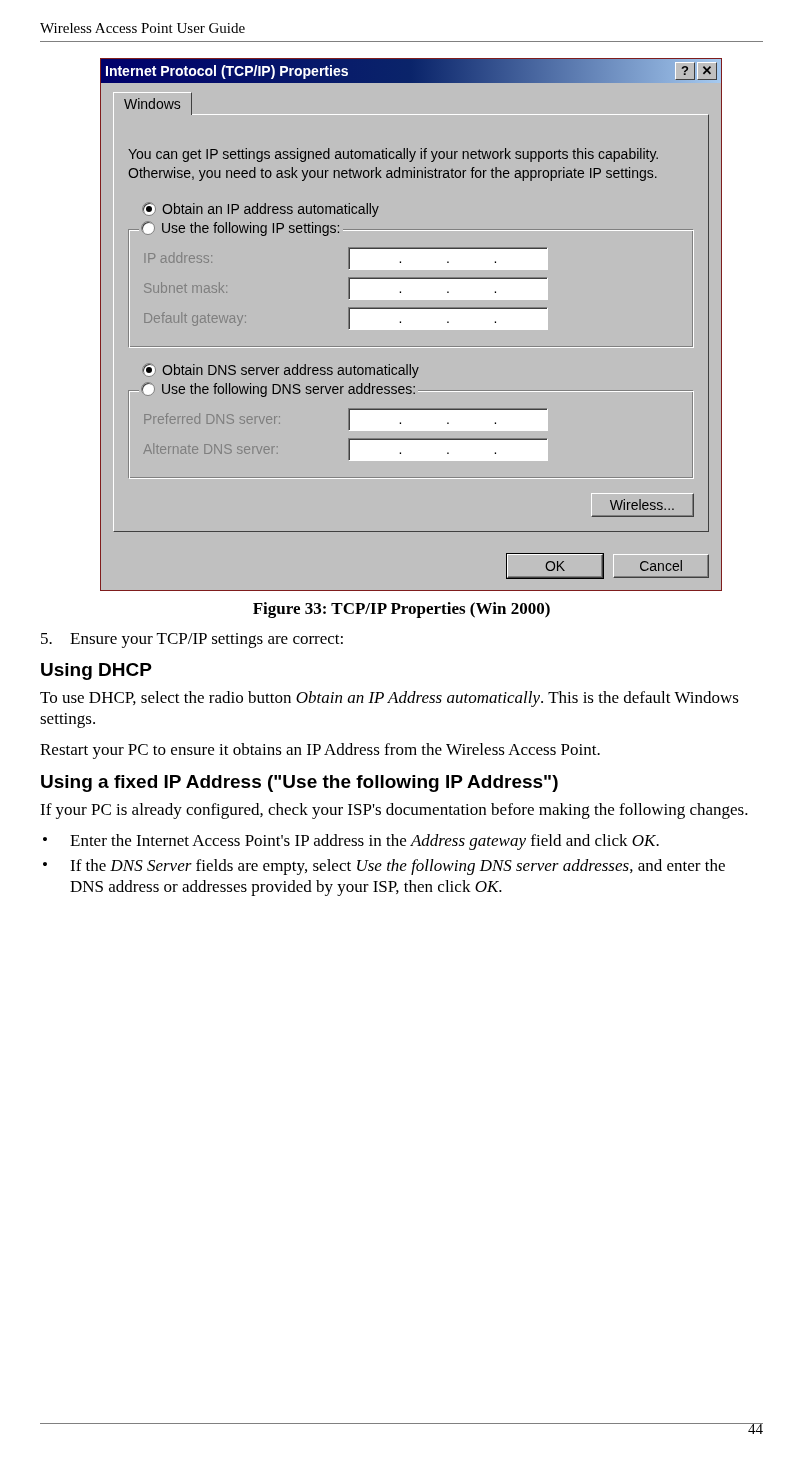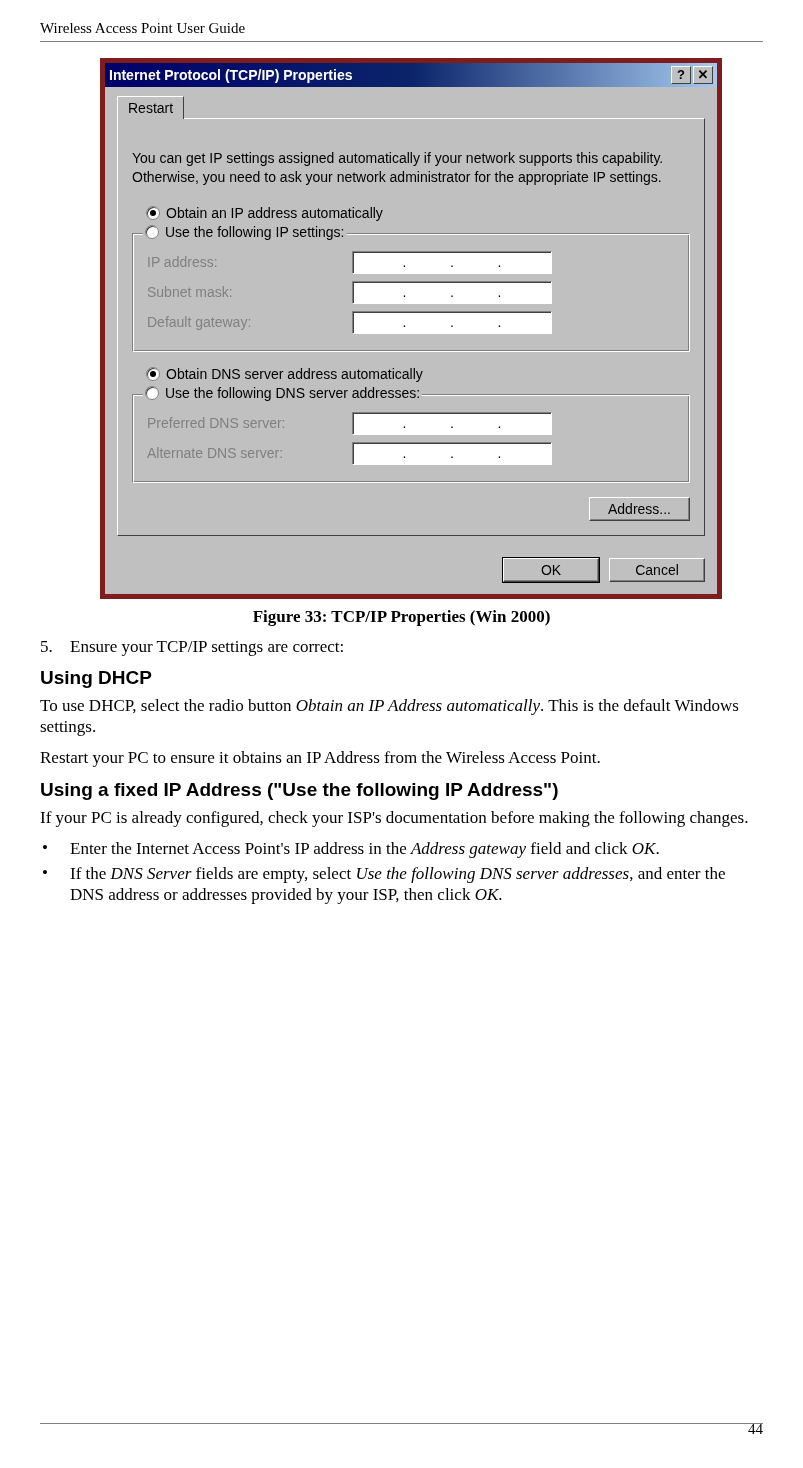--- a/index.html
+++ b/index.html
@@ -19,21 +19,21 @@
   }
   .header-line {
     border-top: 1px solid #808080;
     margin-bottom: 16px;
   }
   .dialog-screenshot {
     display: block;
     width: 622px;
     margin-left: 60px;
     margin-bottom: 8px;
-    border: 5px solid #7f1d1d;
+    border: 1px solid #7f1d1d;
     background: #c0c0c0;
     font-family: Tahoma, Arial, sans-serif;
     font-size: 14px;
     color: #000;
   }
   .titlebar {
     background: linear-gradient(to right, #00006b, #0a246a, #a6caf0);
     color: #fff;
     font-weight: bold;
     padding: 3px 4px;
@@ -225,21 +225,21 @@
 
 <div class="dialog-screenshot">
   <div class="titlebar">
     <span>Internet Protocol (TCP/IP) Properties</span>
     <div class="titlebtns">
       <div class="titlebtn">?</div>
       <div class="titlebtn">✕</div>
     </div>
   </div>
   <div class="dialog-body">
-    <div class="tab">Restart</div>
+    <div class="tab">Windows</div>
     <div class="tab-panel">
       <div class="info-text">You can get IP settings assigned automatically if your network supports this capability. Otherwise, you need to ask your network administrator for the appropriate IP settings.</div>
 
       <div class="radio-row">
         <span class="radio-circle checked"></span>
         <span>Obtain an IP address automatically</span>
       </div>
 
       <div class="groupbox" style="margin-top:12px;">
         <div class="group-legend">
@@ -294,21 +294,21 @@
           <span class="field-label">Alternate DNS server:</span>
           <div class="ip-input">
               <span class="ip-dot">.</span>
               <span class="ip-dot">.</span>
               <span class="ip-dot">.</span>
             </div>
         </div>
       </div>
 
       <div class="advanced-row">
-        <div class="win-btn">Address...</div>
+        <div class="win-btn">Wireless...</div>
       </div>
     </div>
   </div>
   <div class="bottom-btns">
     <div class="win-btn default-btn">OK</div>
     <div class="win-btn">Cancel</div>
   </div>
 </div>
 
 <div class="caption">Figure 33: TCP/IP Properties (Win 2000)</div>

